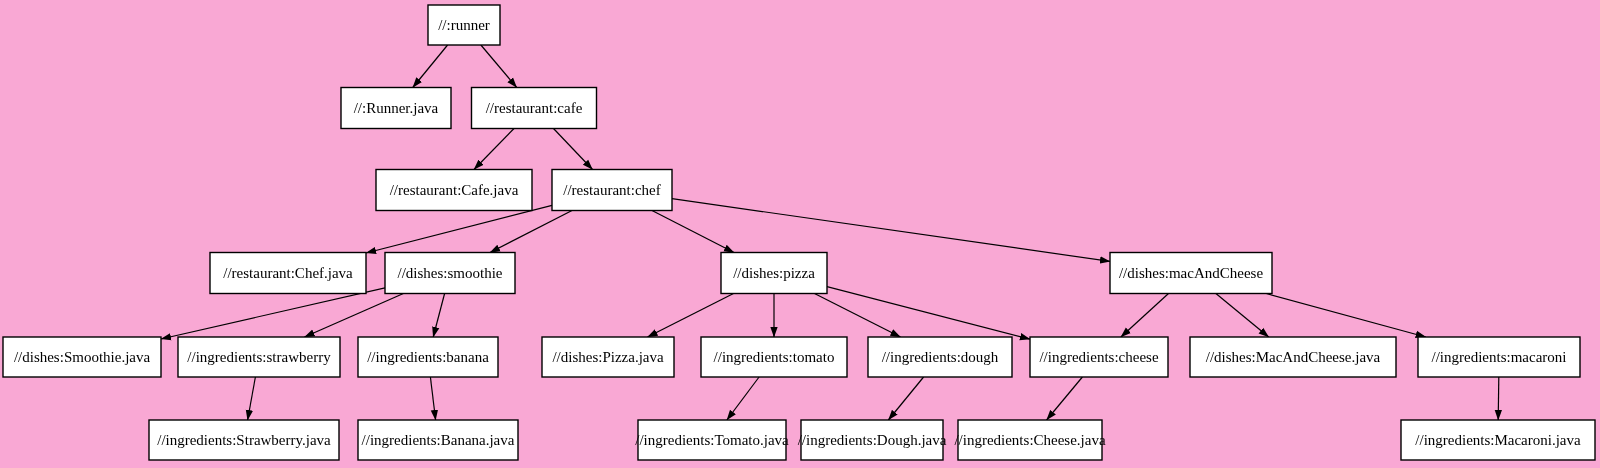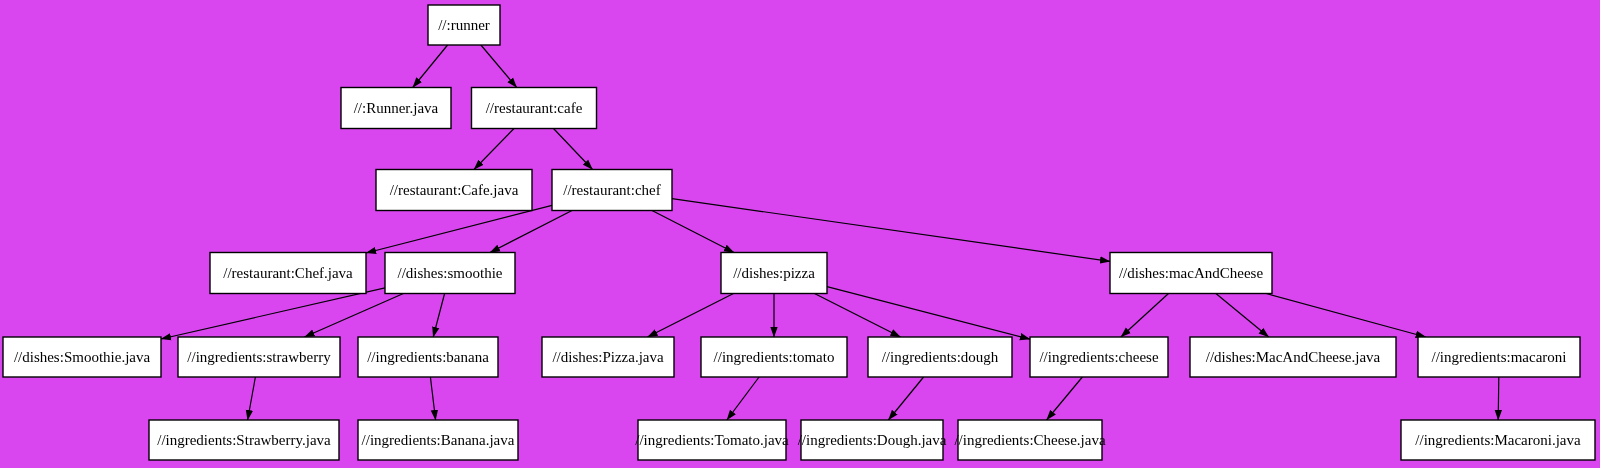--- a/index.html
+++ b/index.html
@@ -4,21 +4,21 @@
 <style>
   html, body {
     margin: 0;
     padding: 0;
     background: #ffffff;
   }
   .graph-canvas {
     position: relative;
     width: 1600px;
     height: 468px;
-    background: #d946ef;
+    background: #f9a8d4;
     font-family: "Liberation Serif", "DejaVu Serif", serif;
   }
   svg text {
     font-family: "Liberation Serif", "DejaVu Serif", serif;
     font-size: 15px;
     fill: #000000;
   }
   svg rect.node-box {
     fill: #ffffff;
     stroke: #000000;

